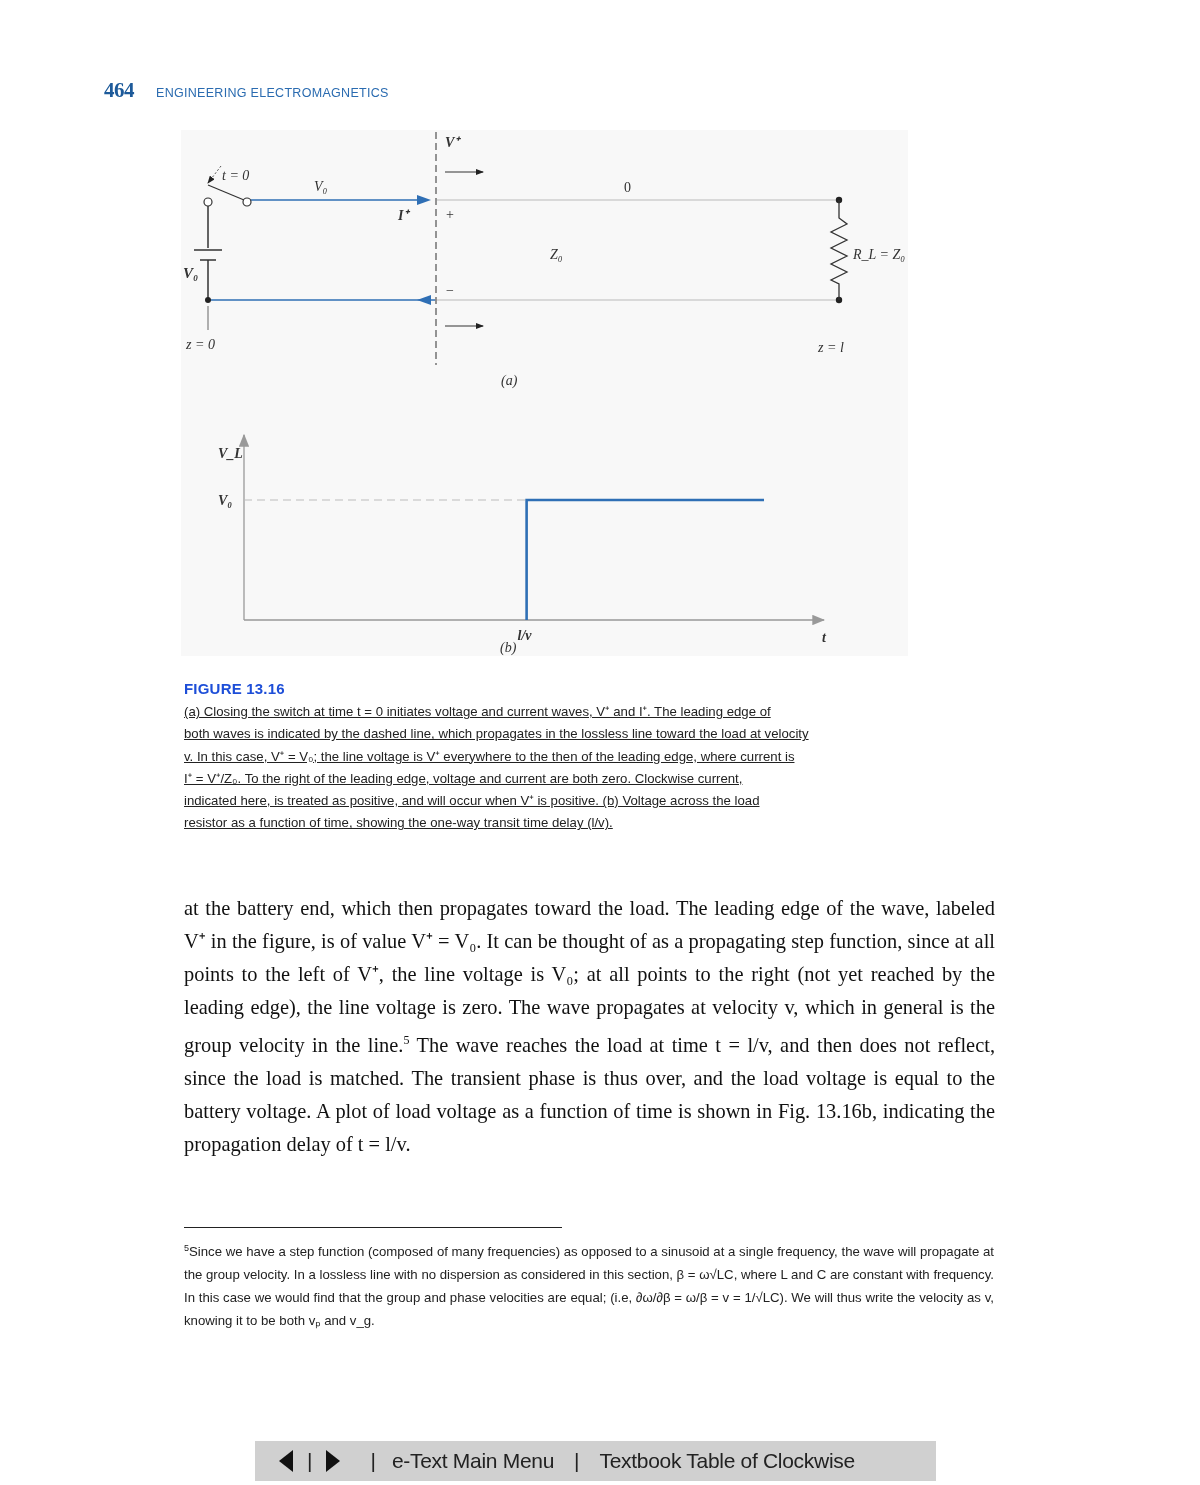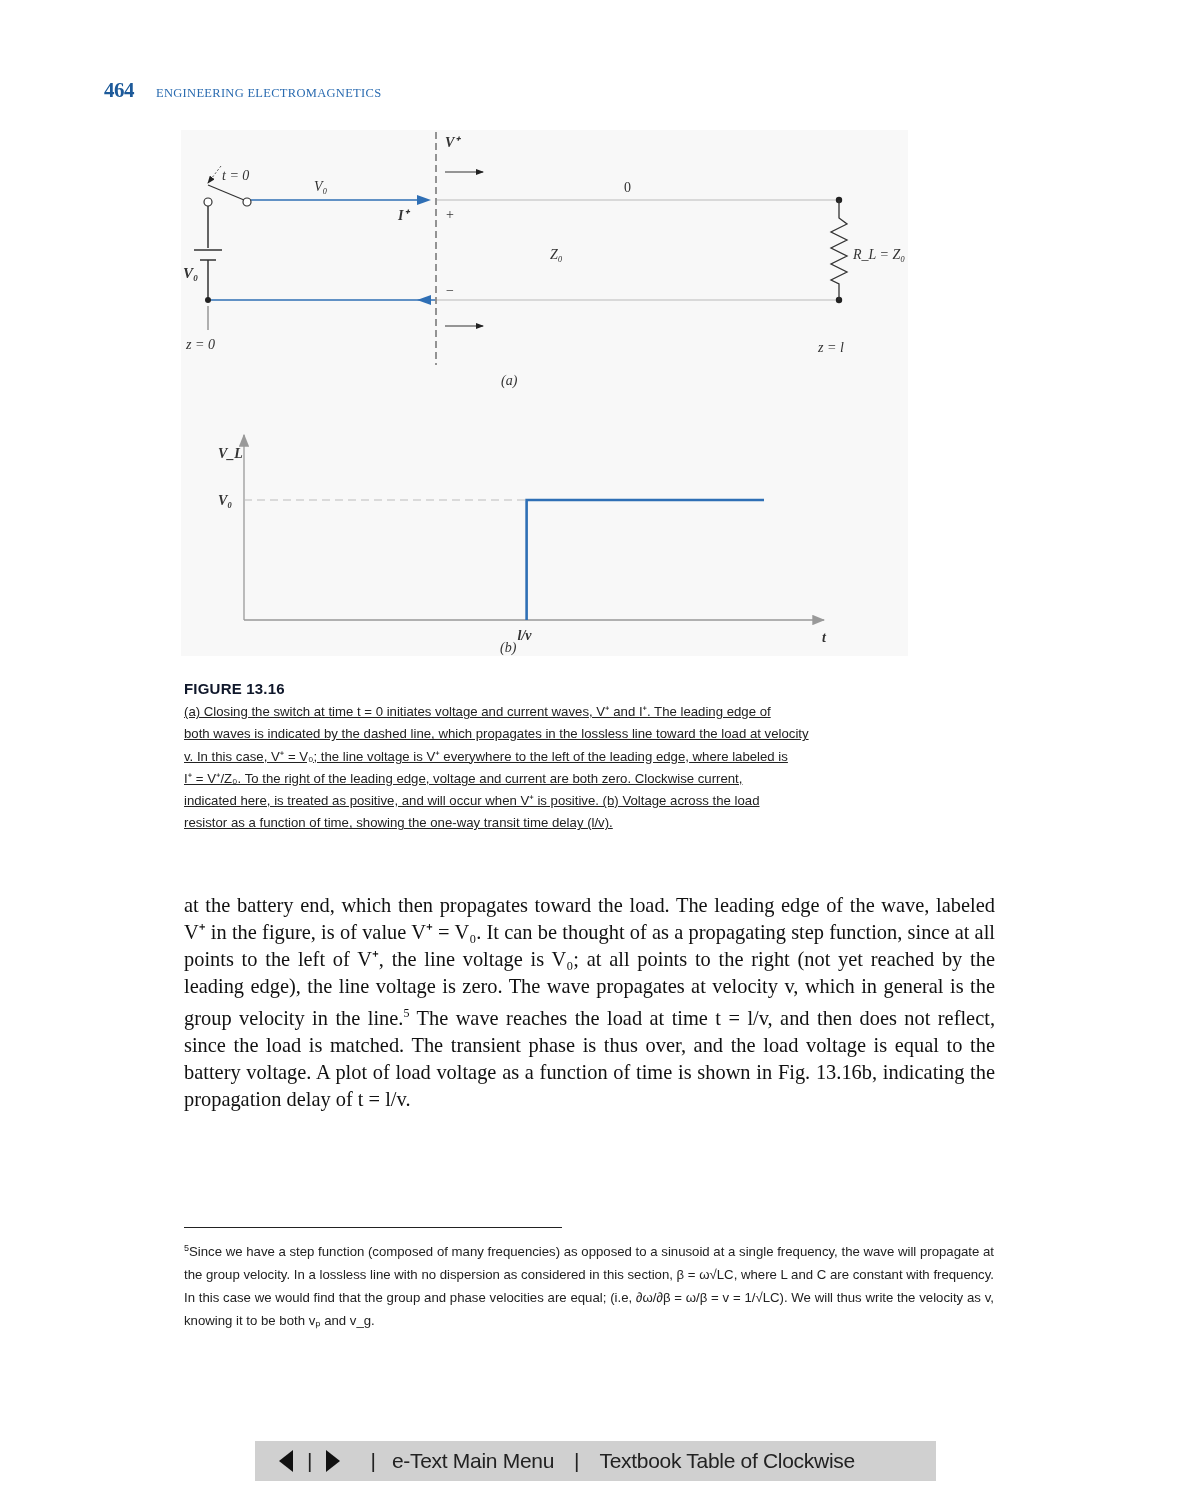--- a/index.html
+++ b/index.html
@@ -1,33 +1,33 @@
 <!DOCTYPE html>
 <html><head>
 <meta charset="utf-8">
 <style>
   html, body { margin: 0; padding: 0; background: #ffffff; }
   body { width: 1200px; height: 1485px; position: relative; overflow: hidden;
          font-family: "Liberation Serif", serif; color: #1a1a1a; }
   .abs { position: absolute; }
   .running-head { left: 104px; top: 78px; height: 26px; display: flex; align-items: baseline; }
   .page-number { font-family: "Liberation Serif", serif; font-weight: bold; font-size: 21px; color: #1d5a9a; letter-spacing: -0.5px; }
-  .book-title { font-family: Liberation Serif, serif; font-size: 12.5px; color: #2a6bb0; margin-left: 22px; letter-spacing: 0.3px; }
+  .book-title { font-family: Liberation Sans, sans-serif; font-size: 12.5px; color: #2a6bb0; margin-left: 22px; letter-spacing: 0.3px; }
 
   .figure-box { left: 181px; top: 130px; width: 727px; height: 526px; background: #f8f8f8; }
   .figure-svg { position: absolute; left: 0; top: 0; }
   .fig-text { font-family: "Liberation Serif", serif; fill: #333; }
   .fig-italic { font-style: italic; }
 
   .caption { left: 184px; top: 680px; width: 810px; }
-  .caption-title { font-family: "Liberation Sans", sans-serif; font-weight: bold; font-size: 15px; color: #0f172a; margin-bottom: 4px; letter-spacing: 0.2px;}
+  .caption-title { font-family: "Liberation Sans", sans-serif; font-weight: bold; font-size: 15px; color: #1d4ed8; margin-bottom: 4px; letter-spacing: 0.2px;}
   .caption-body { font-family: "Liberation Sans", sans-serif; font-size: 13.2px; line-height: 22.3px; text-align: justify; color: #222; text-decoration: underline; }
 
   .body-text { left: 184px; top: 892px; width: 811px; font-family: "Liberation Serif", serif;
-               font-size: 20.4px; line-height: 27px; text-align: justify; color: #111; }
+               font-size: 20.4px; line-height: 33px; text-align: justify; color: #111; }
   .body-text p { margin: 0; }
   .body-text sup { font-size: 12px; }
 
   .footnote-rule { left: 184px; top: 1227px; width: 378px; height: 1px; background: #222; }
   .footnote { left: 184px; top: 1237px; width: 810px; font-family: "Liberation Sans", sans-serif;
               font-size: 13.2px; line-height: 22.8px; text-align: justify; color: #222; }
   .footnote sup { font-size: 9px; }
 
   .nav-bar { left: 255px; top: 1441px; width: 681px; height: 40px; background: #d0d0d0;
              display: flex; align-items: center; font-family: "Liberation Sans", sans-serif;
@@ -115,21 +115,21 @@
       <text class="fig-text fig-italic" x="319" y="522" font-size="14">(b)</text>
     </g>
   </svg>
 </div>
 
 <div class="abs caption">
   <div class="caption-title">FIGURE 13.16</div>
   <div class="caption-body">
     <div>(a) Closing the switch at time t = 0 initiates voltage and current waves, V⁺ and I⁺. The leading edge of</div>
     <div>both waves is indicated by the dashed line, which propagates in the lossless line toward the load at velocity</div>
-    <div>v. In this case, V⁺ = V₀; the line voltage is V⁺ everywhere to the left of the leading edge, where labeled is</div>
+    <div>v. In this case, V⁺ = V₀; the line voltage is V⁺ everywhere to the then of the leading edge, where current is</div>
     <div>I⁺ = V⁺/Z₀. To the right of the leading edge, voltage and current are both zero. Clockwise current,</div>
     <div>indicated here, is treated as positive, and will occur when V⁺ is positive. (b) Voltage across the load</div>
     <div>resistor as a function of time, showing the one-way transit time delay (l/v).</div>
   </div>
 </div>
 
 <div class="abs body-text">
   <p><span>at the battery end, which then propagates toward the load. The leading edge of the wave, labeled V⁺ in the figure, is of value V⁺ = V₀. It can be thought of as a propagating step function, since at all points to the left of V⁺, the line voltage is V₀; at all points to the right (not yet reached by the leading edge), the line voltage is zero. The wave propagates at velocity v, which in general is the group velocity in the line.</span><sup>5</sup><span> The wave reaches the load at time t = l/v, and then does not reflect, since the load is matched. The transient phase is thus over, and the load voltage is equal to the battery voltage. A plot of load voltage as a function of time is shown in Fig. 13.16b, indicating the propagation delay of t = l/v.</span></p>
 </div>
 

